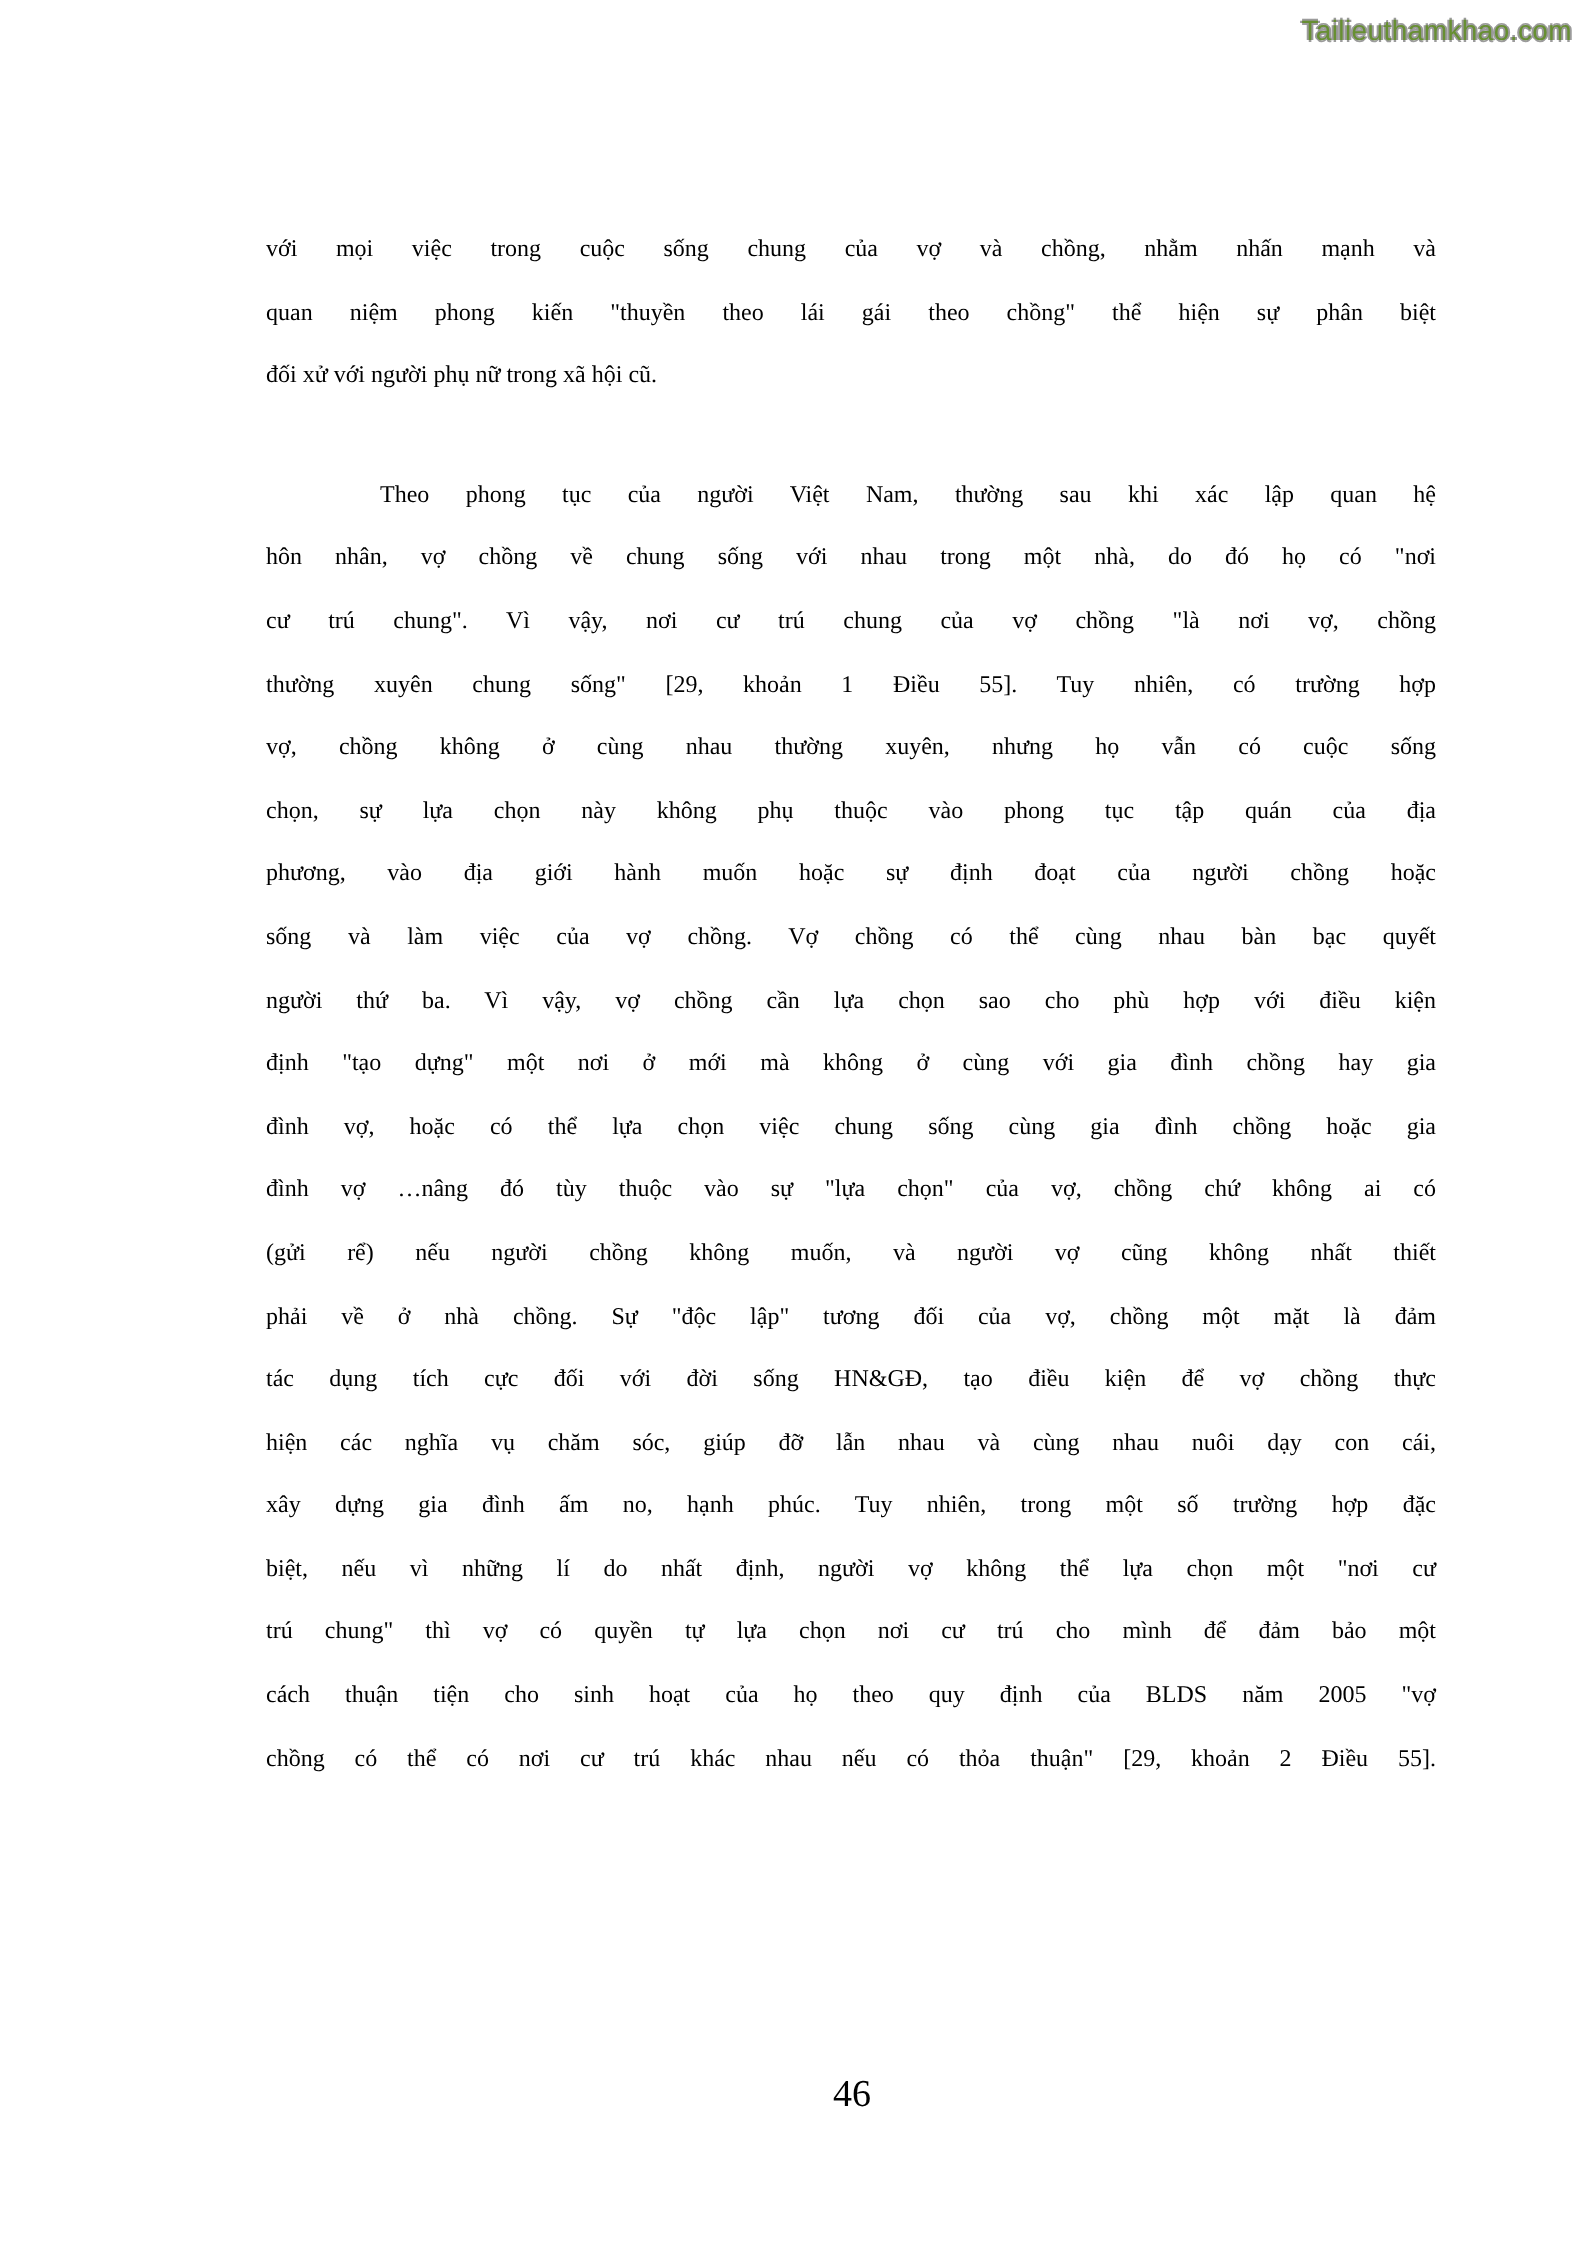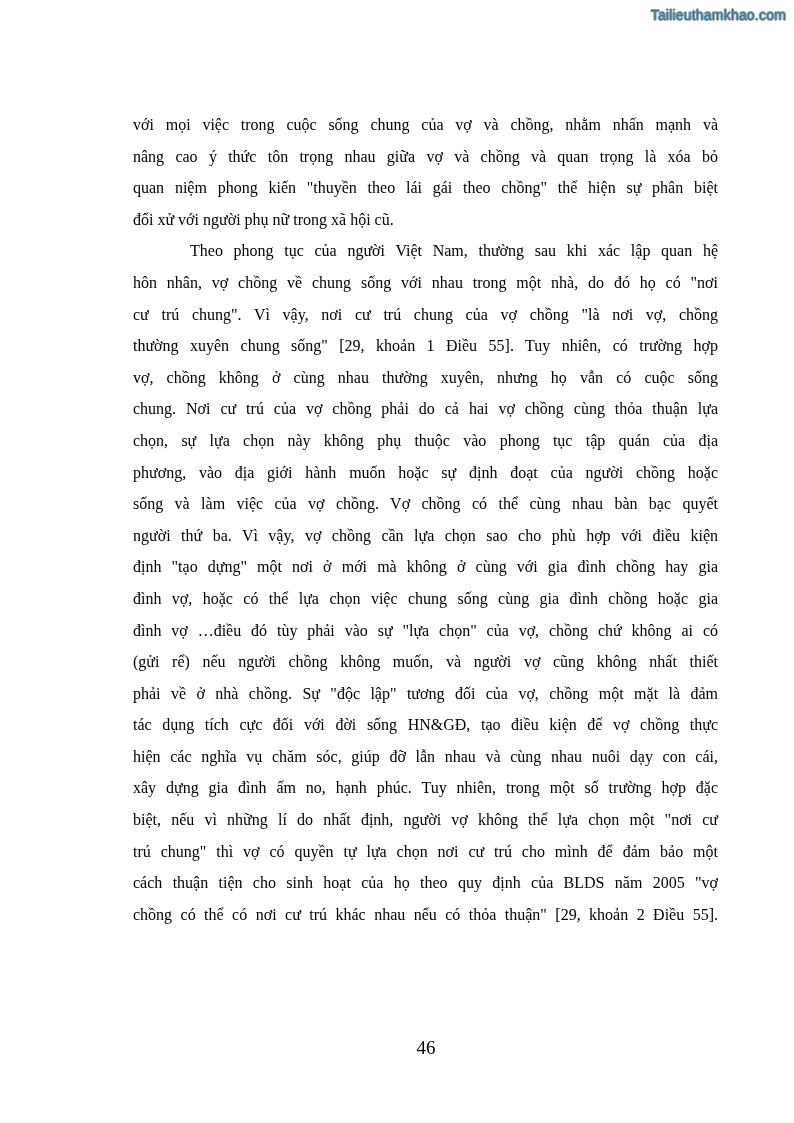--- a/index.html
+++ b/index.html
@@ -14,83 +14,82 @@
     overflow: hidden;
     font-family: "Liberation Serif", "DejaVu Serif", serif;
     color: #000000;
   }
   .watermark {
     position: absolute;
     top: 7px;
     right: 8px;
     font-family: "Liberation Sans", "DejaVu Sans", sans-serif;
     font-size: 14px;
-    color: #0369a1;
+    color: #4d7c0f;
     letter-spacing: 0.2px;
     text-shadow:
       -1px 0 0 #8a8a8a, 1px 0 0 #8a8a8a,
       0 -1px 0 #8a8a8a, 0 1px 0 #8a8a8a;
     opacity: 0.85;
   }
   .page-body {
     position: absolute;
     left: 133px;
     top: 109px;
     width: 585px;
   }
   .line {
     display: block;
     height: 31.6px;
     line-height: 31.6px;
-    font-size: 16px;
+    font-size: 12px;
     white-space: nowrap;
     text-align: justify;
     text-align-last: justify;
   }
   .line.last {
     text-align-last: left;
   }
   .line.indent {
     padding-left: 57px;
+    margin-top: 28px;
   }
   .page-number {
     position: absolute;
     top: 1037px;
     left: 0;
     width: 852px;
     text-align: center;
     font-size: 19px;
   }
 </style>
 </head>
 <body>
 
 <div class="watermark">Tailieuthamkhao.com</div>
 
 <div class="page-body">
   <div>
     <span class="line">với mọi việc trong cuộc sống chung của vợ và chồng, nhằm nhấn mạnh và</span>
-    <span class="line">nâng cao ý thức tôn trọng nhau giữa vợ và chồng và quan trọng là xóa bỏ</span>
     <span class="line">quan niệm phong kiến "thuyền theo lái gái theo chồng" thể hiện sự phân biệt</span>
     <span class="line last">đối xử với người phụ nữ trong xã hội cũ.</span>
   </div>
   <div>
     <span class="line indent">Theo phong tục của người Việt Nam, thường sau khi xác lập quan hệ</span>
     <span class="line">hôn nhân, vợ chồng về chung sống với nhau trong một nhà, do đó họ có "nơi</span>
     <span class="line">cư trú chung". Vì vậy, nơi cư trú chung của vợ chồng "là nơi vợ, chồng</span>
     <span class="line">thường xuyên chung sống" [29, khoản 1 Điều 55]. Tuy nhiên, có trường hợp</span>
     <span class="line">vợ, chồng không ở cùng nhau thường xuyên, nhưng họ vẫn có cuộc sống</span>
-    <span class="line">chung. Nơi cư trú của vợ chồng phải do cả hai vợ chồng cùng thỏa thuận lựa</span>
     <span class="line">chọn, sự lựa chọn này không phụ thuộc vào phong tục tập quán của địa</span>
     <span class="line">phương, vào địa giới hành muốn hoặc sự định đoạt của người chồng hoặc</span>
     <span class="line">sống và làm việc của vợ chồng. Vợ chồng có thể cùng nhau bàn bạc quyết</span>
     <span class="line">người thứ ba. Vì vậy, vợ chồng cần lựa chọn sao cho phù hợp với điều kiện</span>
     <span class="line">định "tạo dựng" một nơi ở mới mà không ở cùng với gia đình chồng hay gia</span>
     <span class="line">đình vợ, hoặc có thể lựa chọn việc chung sống cùng gia đình chồng hoặc gia</span>
-    <span class="line">đình vợ …điều đó tùy phải vào sự "lựa chọn" của vợ, chồng chứ không ai có</span>
+    <span class="line">đình vợ …nâng đó tùy thuộc vào sự "lựa chọn" của vợ, chồng chứ không ai có</span>
     <span class="line">(gửi rể) nếu người chồng không muốn, và người vợ cũng không nhất thiết</span>
     <span class="line">phải về ở nhà chồng. Sự "độc lập" tương đối của vợ, chồng một mặt là đảm</span>
     <span class="line">tác dụng tích cực đối với đời sống HN&amp;GĐ, tạo điều kiện để vợ chồng thực</span>
     <span class="line">hiện các nghĩa vụ chăm sóc, giúp đỡ lẫn nhau và cùng nhau nuôi dạy con cái,</span>
     <span class="line">xây dựng gia đình ấm no, hạnh phúc. Tuy nhiên, trong một số trường hợp đặc</span>
     <span class="line">biệt, nếu vì những lí do nhất định, người vợ không thể lựa chọn một "nơi cư</span>
     <span class="line">trú chung" thì vợ có quyền tự lựa chọn nơi cư trú cho mình để đảm bảo một</span>
     <span class="line">cách thuận tiện cho sinh hoạt của họ theo quy định của BLDS năm 2005 "vợ</span>
     <span class="line">chồng có thể có nơi cư trú khác nhau nếu có thỏa thuận" [29, khoản 2 Điều 55].</span>
   </div>

